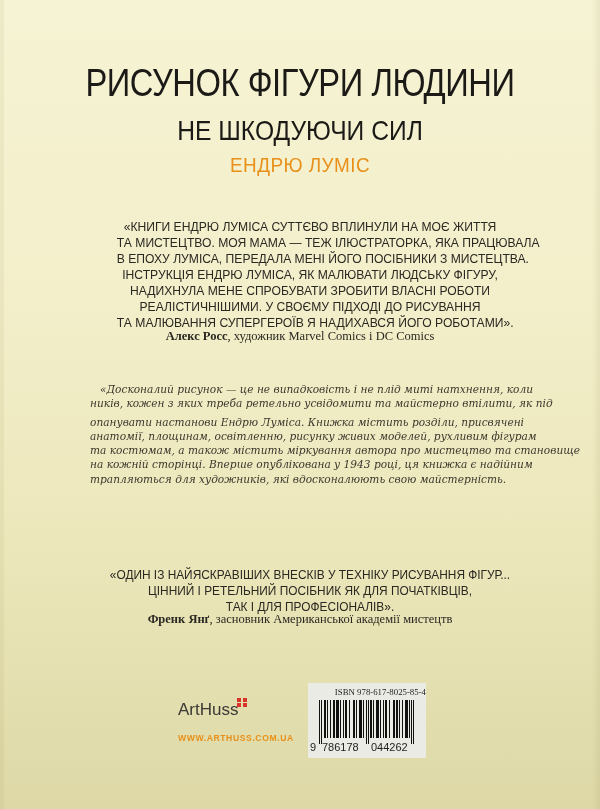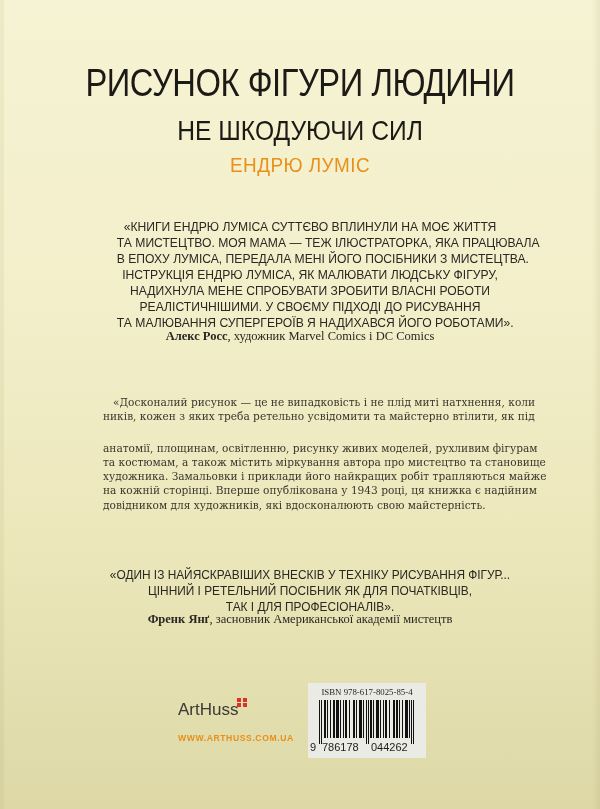--- a/index.html
+++ b/index.html
@@ -45,21 +45,21 @@
     position: absolute; left: 0; right: 0; text-align: center;
     font-family: "Liberation Serif", serif; font-size: 12.5px; color: #2a2822;
   }
   .attrib b { font-weight: bold; }
   .attrib1 { top: 329px; }
   .body-text {
     position: absolute; left: 86px; width: 436px; top: 378px;
     font-family: "DejaVu Serif", serif; font-size: 10.6px; line-height: 14.3px;
     color: #3a372d; text-align: justify;
   }
-  .body-text p { margin: 17px; text-indent: 10px; }
+  .body-text p { margin: 4px; text-indent: 10px; font-style: italic; }
   .body-text .line { display: block; white-space: nowrap; text-align-last: justify; text-align: justify; }
   .quote2 {
     position: absolute; left: 80px; width: 460px; top: 567px; text-align: center;
     font-size: 13.2px; line-height: 16px; color: #2a2822;
     transform: scaleX(0.9); transform-origin: center top;
   }
   .quote2 .line { display: block; white-space: nowrap; }
   .attrib2 { top: 612px; }
   .logo {
     position: absolute; left: 178px; top: 700px;
@@ -72,21 +72,21 @@
   .logo-mark span { background: #d9342b; display: block; }
   .website {
     position: absolute; left: 178px; top: 733px;
     font-size: 8.6px; color: #e8901a; letter-spacing: 0.6px; font-weight: bold;
   }
   .barcode-box {
     position: absolute; left: 308px; top: 683px; width: 118px; height: 75px;
     background: #ebebe6;
   }
   .isbn {
-    position: absolute; left: 0; right: 0; top: 4px; text-align: center;
+    position: absolute; left: 0; right: 0; top: 4px; text-align: right;
     font-family: "Liberation Serif", serif; font-size: 8.8px; color: #1d1d1d;
   }
   .bars {
     position: absolute; left: 8px; top: 17px; width: 102px; height: 44px;
     display: flex; align-items: flex-start;
   }
   .bars i { display: block; height: 38px; background: #111; }
   .bars i.g { height: 44px; }
   .bars b { display: block; width: 1px; }
   .digits {
@@ -115,25 +115,25 @@
   <span class="line">ТА МАЛЮВАННЯ СУПЕРГЕРОЇВ Я НАДИХАВСЯ ЙОГО РОБОТАМИ».</span>
 </div>
 <div class="attrib attrib1"><b>Алекс Росс</b><span>, художник Marvel Comics і DC Comics</span></div>
 
 <div class="body-text">
   <p>
     <span class="line">«Досконалий рисунок — це не випадковість і не плід миті натхнення, коли</span>
     <span class="line" style="text-indent:0">ників, кожен з яких треба ретельно усвідомити та майстерно втілити, як під</span>
   </p>
   <p>
+    <span class="line" style="text-indent:0">опанувати настанови Ендрю Луміса. Книжка містить розділи, присвячені</span>
     <span class="line" style="text-indent:0">анатомії, площинам, освітленню, рисунку живих моделей, рухливим фігурам</span>
     <span class="line" style="text-indent:0">та костюмам, а також містить міркування автора про мистецтво та становище</span>
-    <span class="line" style="text-indent:0">художника. Замальовки і приклади його найкращих робіт трапляються майже</span>
     <span class="line" style="text-indent:0">на кожній сторінці. Вперше опублікована у 1943 році, ця книжка є надійним</span>
-    <span style="display:block;text-indent:0;white-space:nowrap">довідником для художників, які вдосконалюють свою майстерність.</span>
+    <span style="display:block;text-indent:0;white-space:nowrap">трапляються для художників, які вдосконалюють свою майстерність.</span>
   </p>
 </div>
 
 <div class="quote2">
   <span class="line">«ОДИН ІЗ НАЙЯСКРАВІШИХ ВНЕСКІВ У ТЕХНІКУ РИСУВАННЯ ФІГУР...</span>
   <span class="line">ЦІННИЙ І РЕТЕЛЬНИЙ ПОСІБНИК ЯК ДЛЯ ПОЧАТКІВЦІВ,</span>
   <span class="line">ТАК І ДЛЯ ПРОФЕСІОНАЛІВ».</span>
 </div>
 <div class="attrib attrib2"><b>Френк Янґ</b><span>, засновник Американської академії мистецтв</span></div>
 

